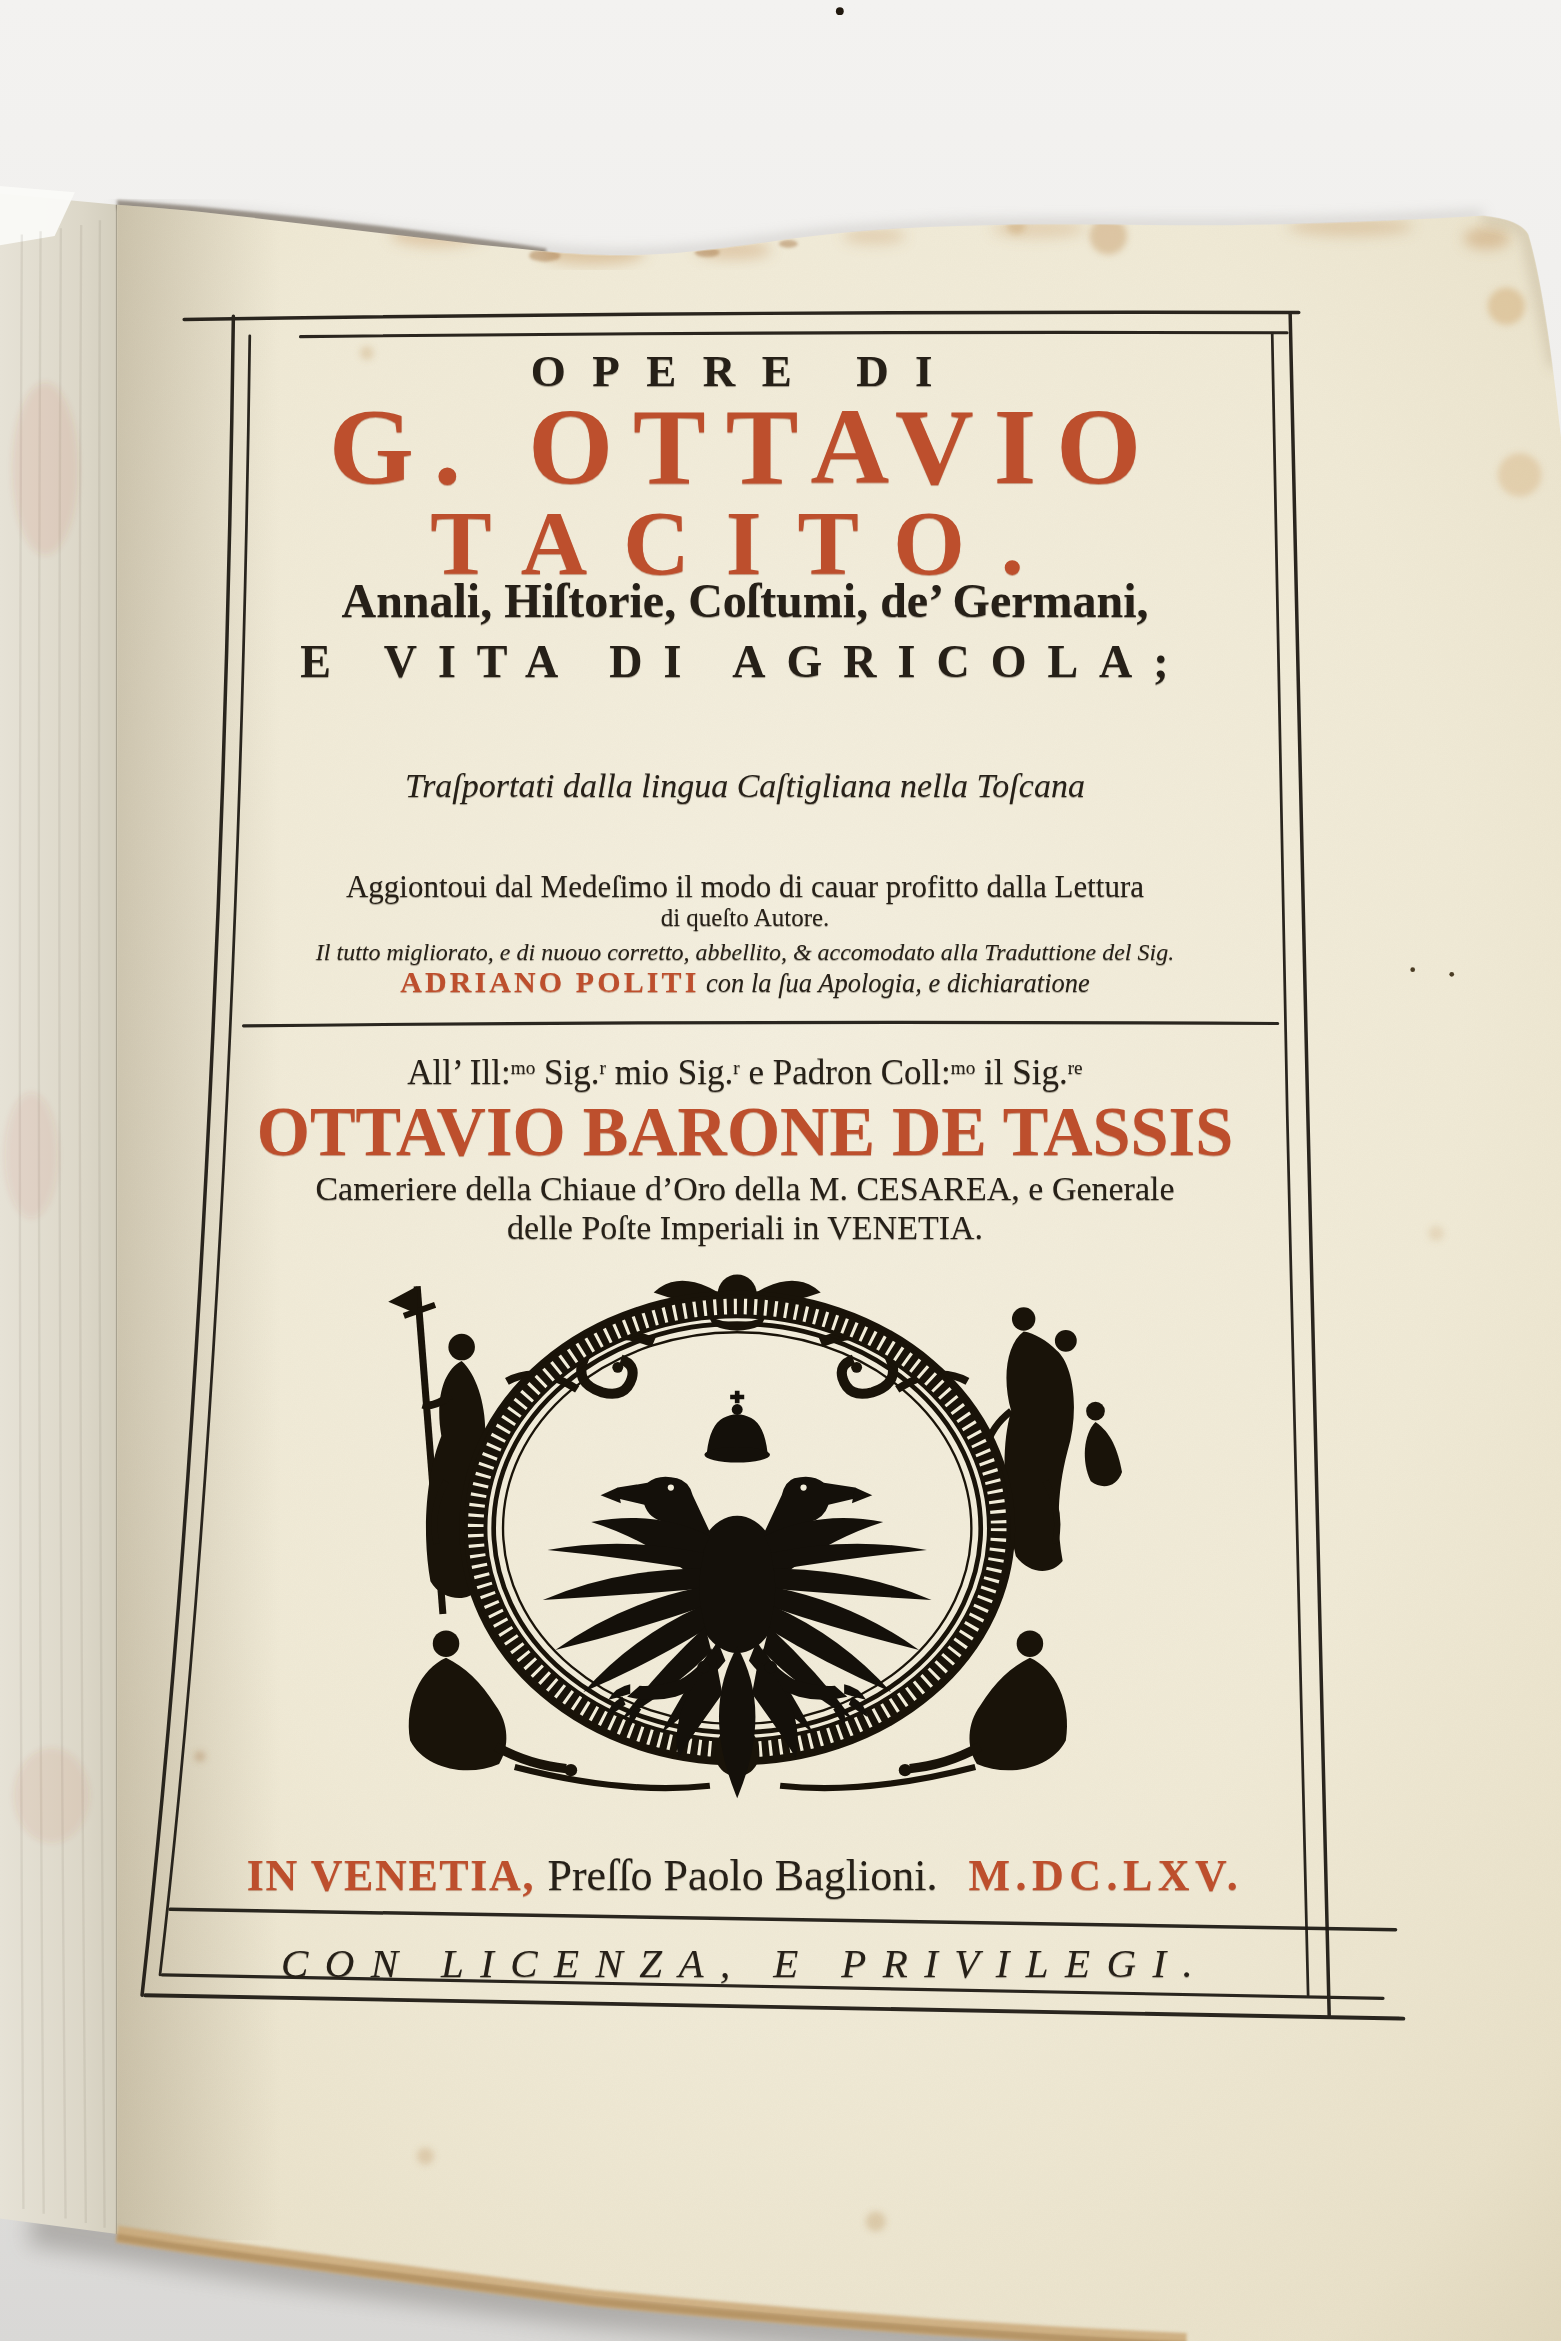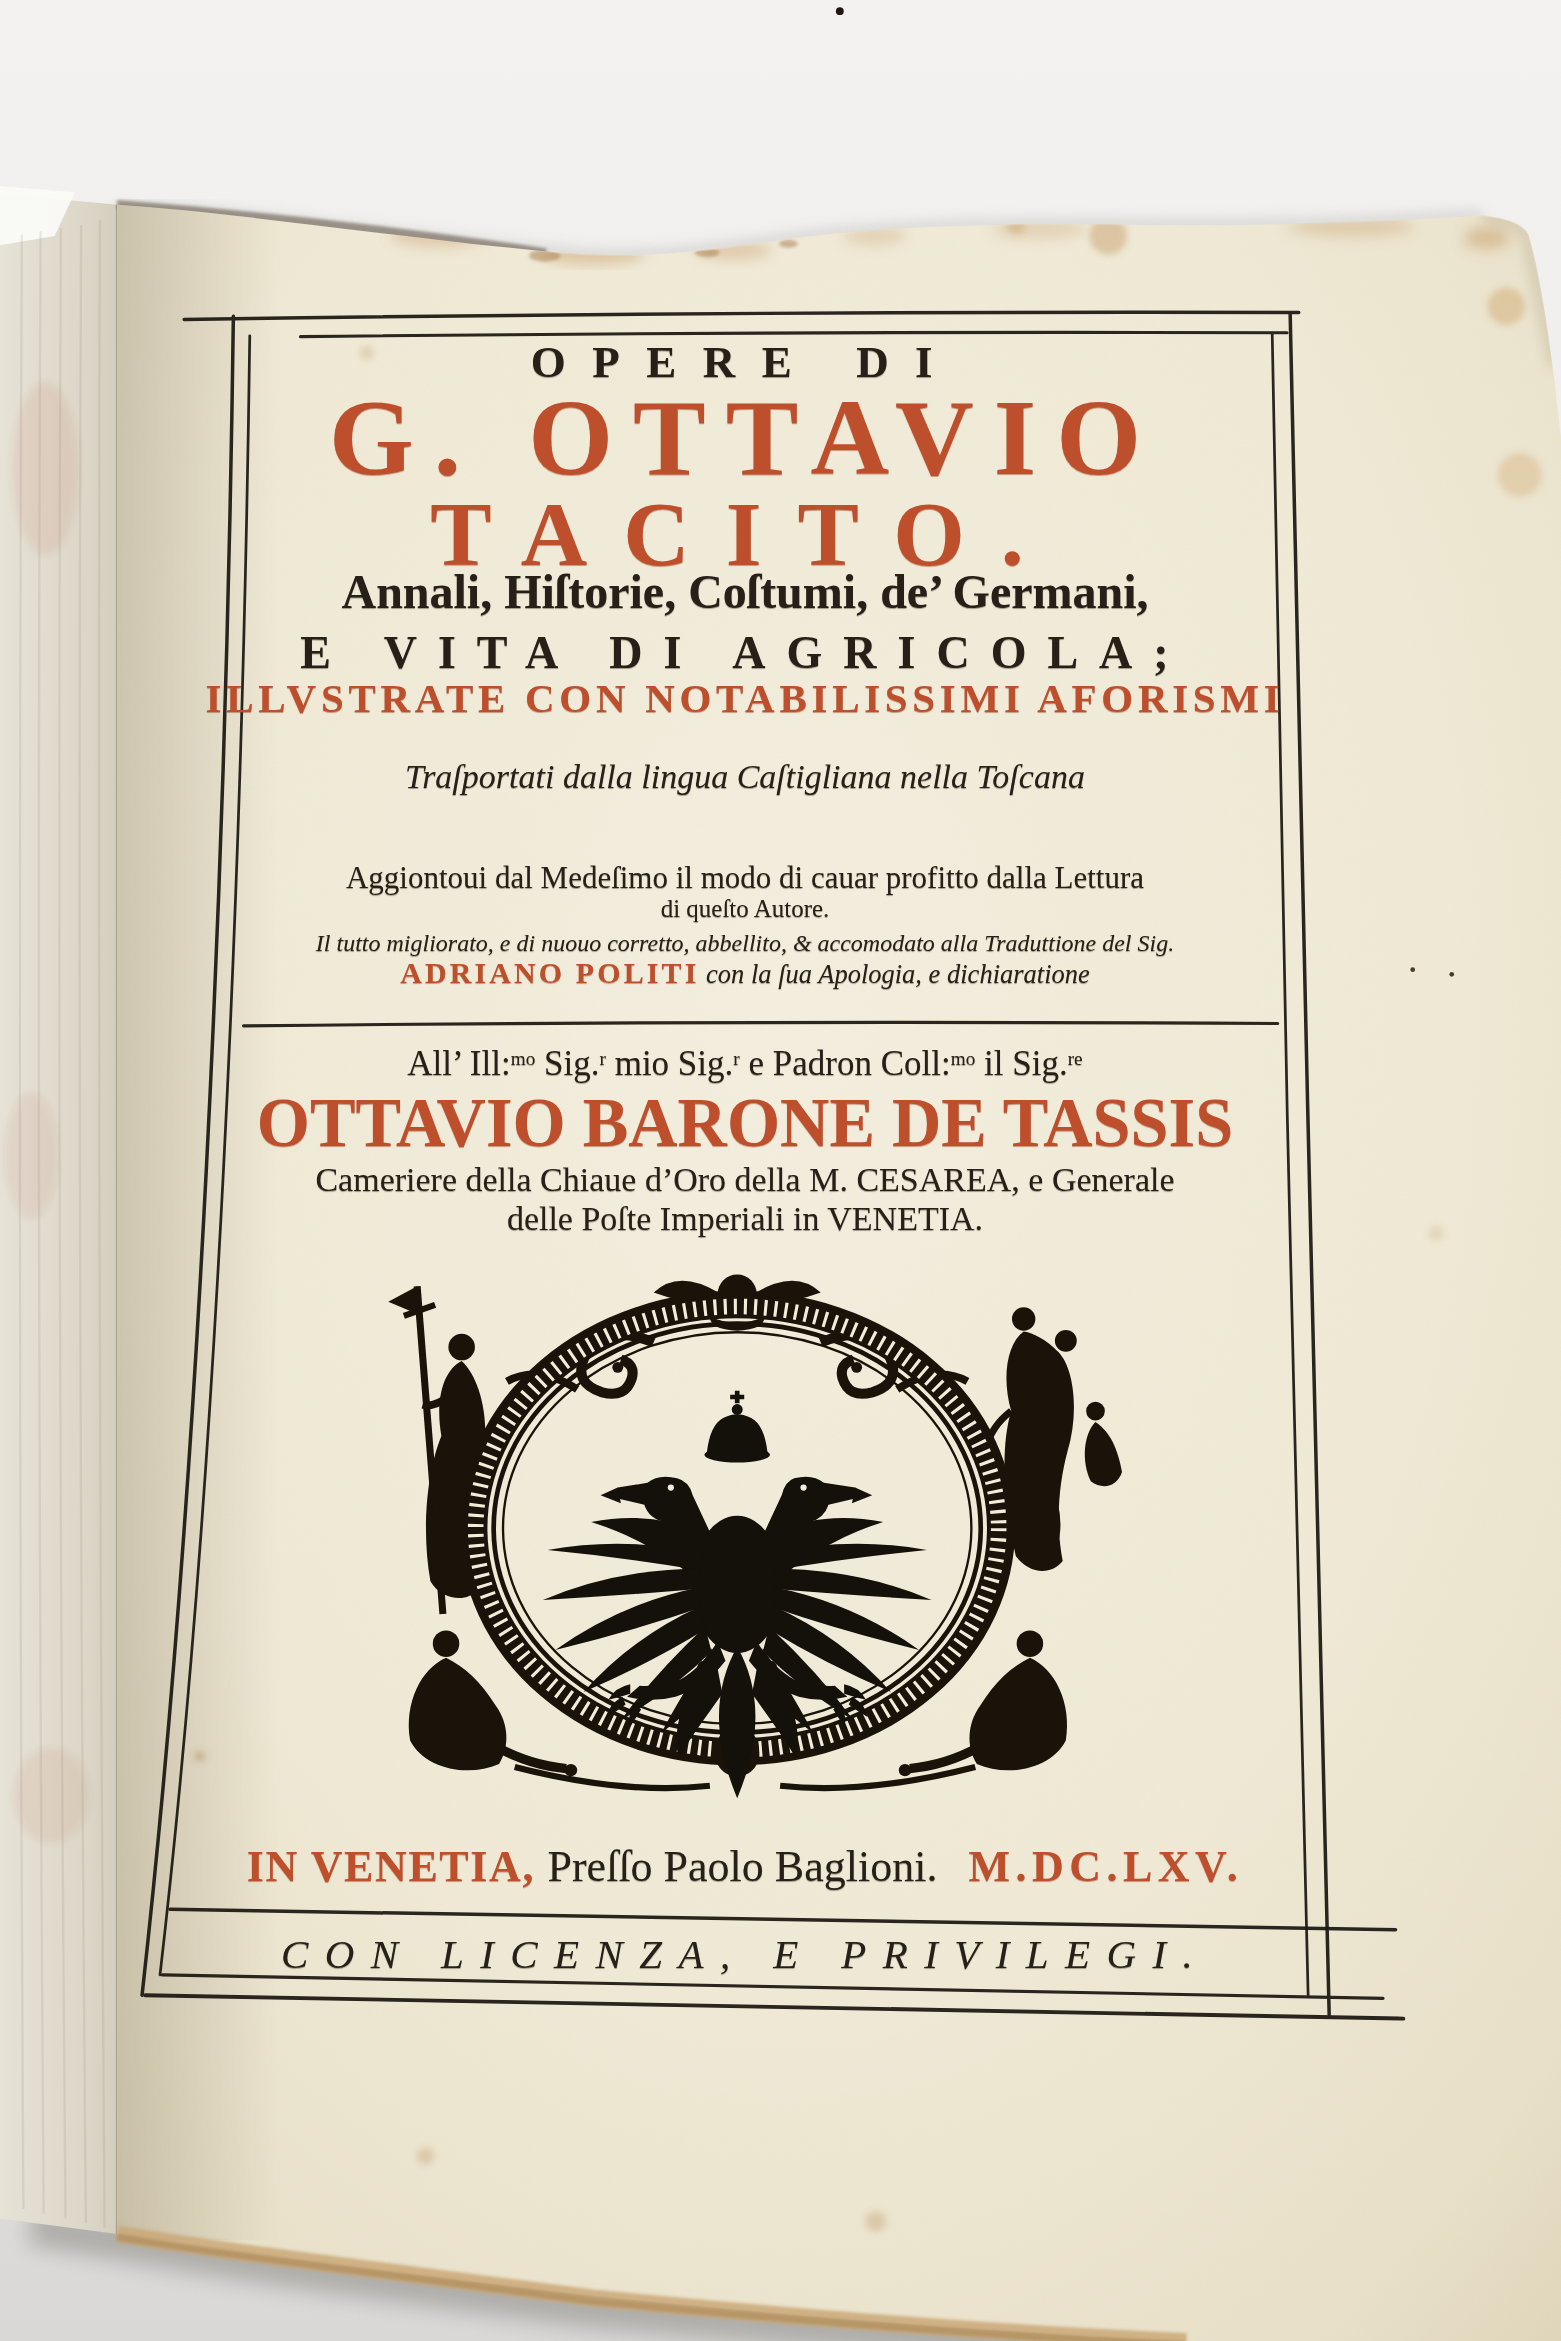--- a/index.html
+++ b/index.html
@@ -1,20 +1,20 @@
 <!DOCTYPE html>
 <html style="font-size:12.5px"><head>
 <meta charset="utf-8">
 <style>
   html,body{margin:0;padding:0;background:#dcdbd9;}
   .stage{position:relative;width:1561px;height:2342px;overflow:hidden;
          background:linear-gradient(180deg,#f3f2f0 0%,#ecebe9 40%,#e4e3e1 78%,#d9d8d6 100%);
          font-family:"Liberation Serif","DejaVu Serif",serif;}
   .scene{position:absolute;left:0;top:0;}
-  .textlayer{position:absolute;left:0;top:4px;width:1561px;height:1642px;}
+  .textlayer{position:absolute;left:0;top:13px;width:1561px;height:1642px;}
   .line{position:absolute;left:148px;width:1194px;text-align:center;line-height:1;white-space:nowrap;}
   .black{color:#262018;text-shadow:0 0.8px 0.8px rgba(30,20,8,.38);}
   .red{color:#bd4f2d;text-shadow:0 0.8px 0.8px rgba(145,50,18,.45);}
   .it{font-style:italic;}
   .b{font-weight:700;}
   .sup{font-size:.55em;vertical-align:.5em;}
   .l-opere{top:336px;font-size:45px;letter-spacing:26.5px;font-weight:700;}
   .l-cornelio{top:379px;font-size:109px;letter-spacing:20px;font-weight:700;}
   .l-tacito{top:484px;font-size:92px;letter-spacing:36px;font-weight:700;}
   .l-annali{top:564px;font-size:48px;font-weight:700;}
@@ -280,21 +280,20 @@
       <circle cx="548" cy="538" r="8"></circle>
     </g>
   </svg>
 
   <div class="textlayer">
     <div class="line l-opere black">OPERE DI</div>
     <div class="line l-cornelio red">G. OTTAVIO</div>
     <div class="line l-tacito red">TACITO.</div>
     <div class="line l-annali black">Annali, Hiſtorie, Coſtumi, de’ Germani,</div>
     <div class="line l-vita black">E VITA DI AGRICOLA;</div>
-    <div class="line l-illustrate red">ILLVSTRATE CON NOTABILISSIMI AFORISMI</div>
     <div class="line l-trasportati black it">Traſportati dalla lingua Caſtigliana nella Toſcana</div>
     <div class="line l-aggiontoui black">Aggiontoui dal Medeſimo il modo di cauar profitto dalla Lettura</div>
     <div class="line l-diquesto black">di queſto Autore.</div>
     <div class="line l-iltutto black it">Il tutto migliorato, e di nuouo corretto, abbellito, &amp; accomodato alla Traduttione del Sig.</div>
     <div class="line l-adriano black it"><span class="redcaps red">ADRIANO POLITI</span><span> con la ſua Apologia, e dichiaratione</span></div>
 
     <div class="line l-ded black"><span>All’ Ill:</span><span class="sup">mo</span><span> Sig.</span><span class="sup">r</span><span> mio Sig.</span><span class="sup">r</span><span> e Padron Coll:</span><span class="sup">mo</span><span> il Sig.</span><span class="sup">re</span></div>
     <div class="line l-patron red">OTTAVIO BARONE DE TASSIS</div>
     <div class="line l-desc1 black">Cameriere della Chiaue d’Oro della M. CESAREA, e Generale</div>
     <div class="line l-desc2 black">delle Poſte Imperiali in VENETIA.</div>

